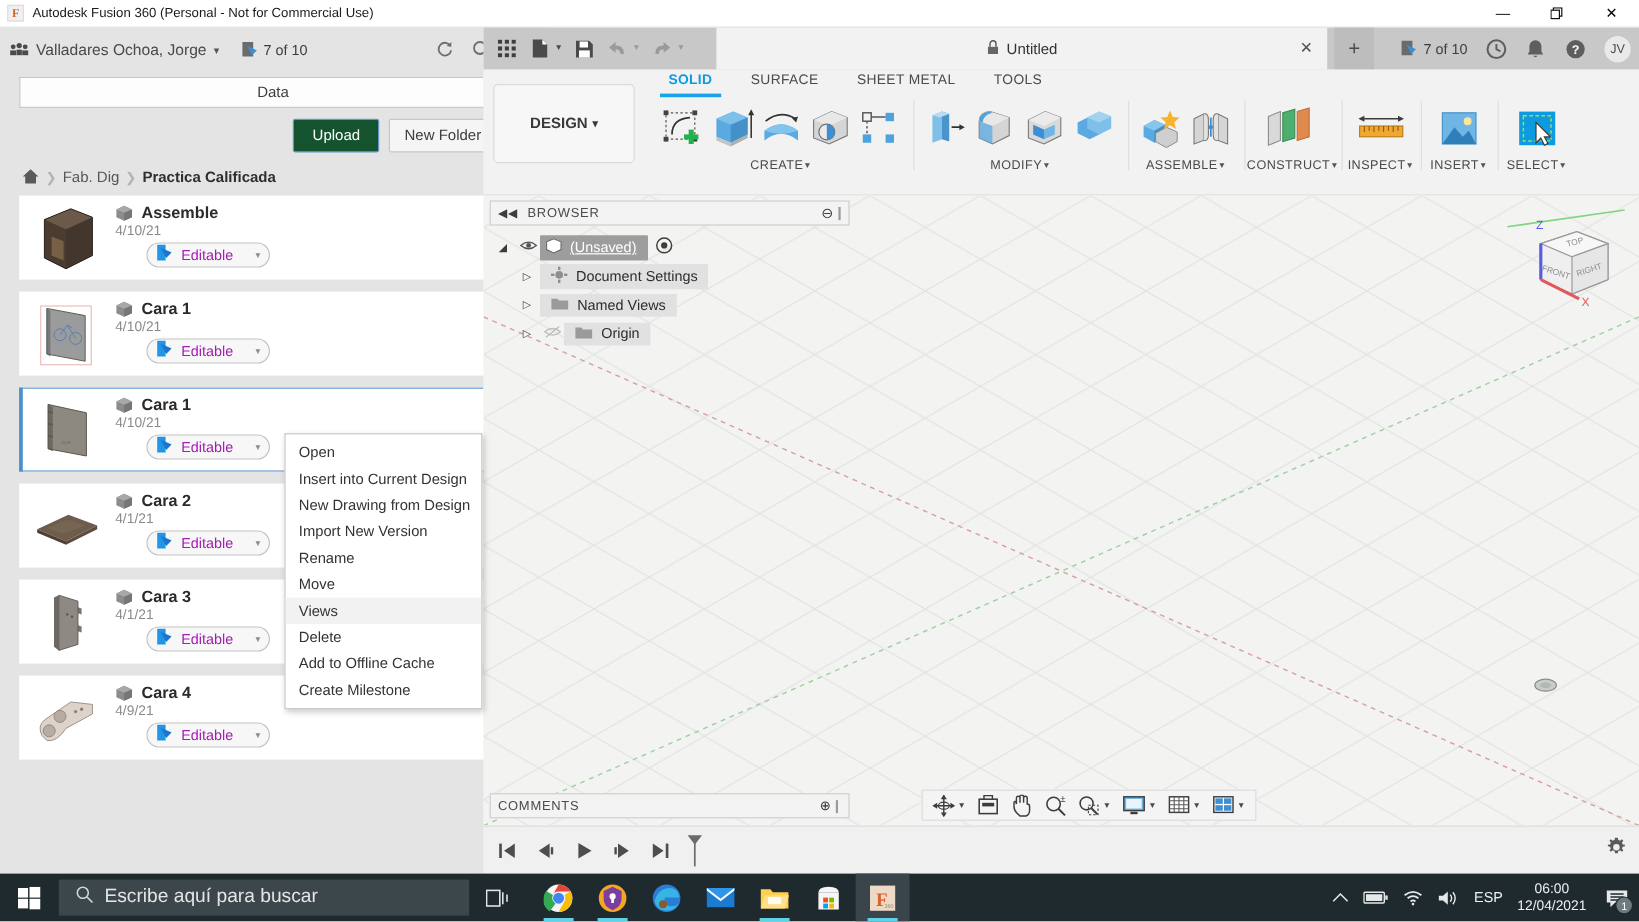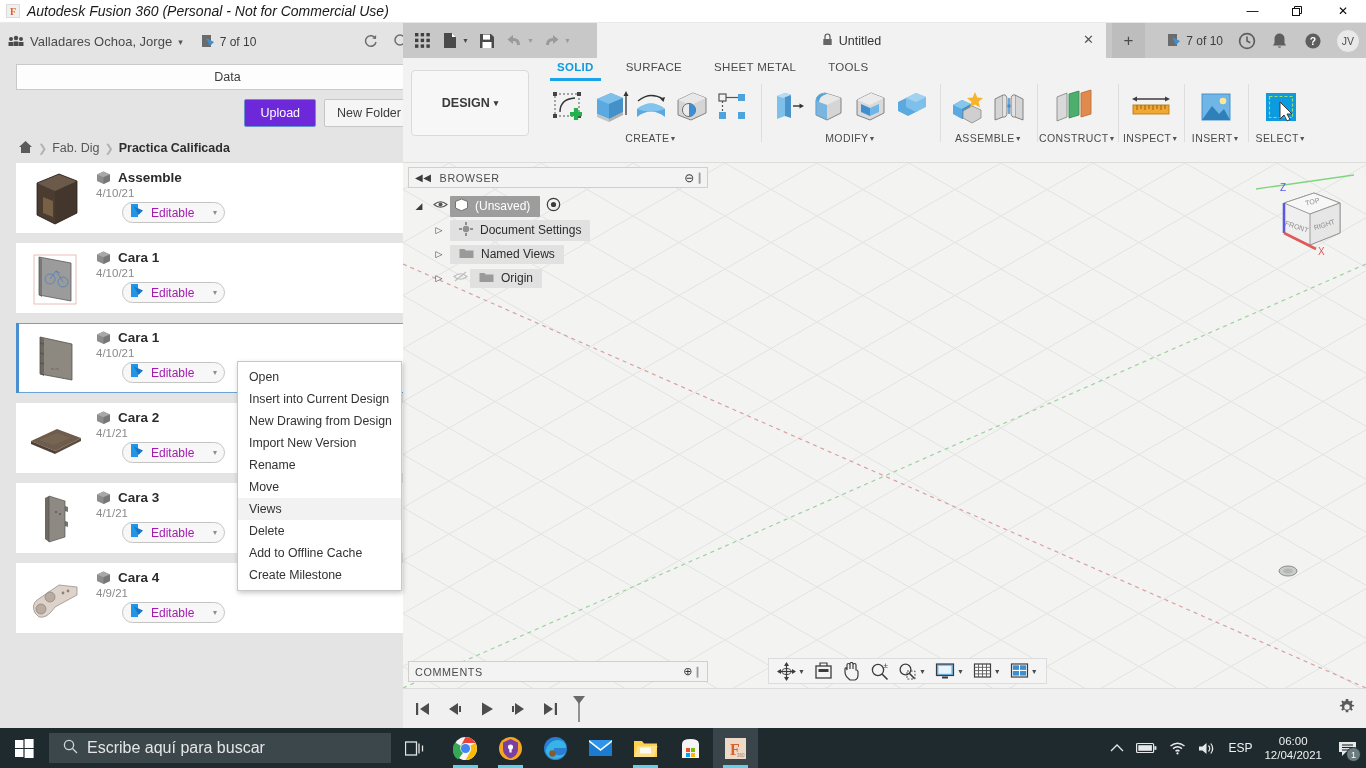--- a/index.html
+++ b/index.html
@@ -18,21 +18,21 @@
     background: #ffffff; display: flex; align-items: center;
     border-bottom: 1px solid #e8e8e8;
   }
   .tb-icon {
     width: 14px; height: 14px; margin-left: 6px; margin-right: 7px;
     background: #f0f0f0; border: 1px solid #dcdcdc;
     color: #d9622b; font-size: 10px; font-weight: bold;
     display: flex; align-items: center; justify-content: center;
     font-family: "Liberation Serif", serif;
   }
-  .tb-title { font-size: 14px; color: #1a1a1a; font-style: italic; }
+  .tb-title { font-size: 11px; color: #1a1a1a; }
   .tb-winbtns { margin-left: auto; display: flex; height: 23px; }
   .tb-winbtn {
     width: 45px; height: 23px; display: flex; align-items: center; justify-content: center;
     font-size: 12px; color: #000;
   }
   .tb-winbtn:last-child { width: 46px; }
 
   
   .datapanel {
     position: absolute; top: 23px; left: 0; width: 455px; height: 705px;
@@ -58,21 +58,21 @@
     border: 1px solid #c9c9c9;
   }
   .dp-tab.active { background: #fdfdfd; border-right: none; }
   .dp-tab.inactive { background: #e6e6e6; }
 
   .dp-actions {
     display: flex; align-items: center; justify-content: flex-end;
     gap: 8px; padding: 9px 12px 8px 0;
   }
   .btn-upload {
-    background: #6d28d9; color: #fff; font-size: 12.5px;
+    background: #14532d; color: #fff; font-size: 12.5px;
     padding: 6px 15px; border-radius: 2px; border: 1px solid #6394c7;
   }
   .btn-newfolder {
     background: #f5f5f5; color: #3c3c3c; font-size: 12.5px;
     padding: 6px 12px; border-radius: 2px; border: 1px solid #c6c6c6;
   }
   .gear-btn { width: 20px; height: 20px; color: #5a5a5a; display: flex; align-items: center; justify-content: center; }
 
   .dp-breadcrumb {
     display: flex; align-items: center; gap: 5px;
@@ -225,20 +225,21 @@
   .bp-minus { margin-left: auto; font-size: 12px; color: #3c3c3c; }
   .bp-grip { width: 6px; color: #9a9a9a; font-size: 11px; text-align: right; }
   .bp-tree { padding-top: 6px; }
   .tnode { display: flex; align-items: center; height: 24px; font-size: 12px; color: #2c2c2c; }
   .tnode .arrow { width: 22px; text-align: center; color: #3b3b3b; font-size: 9px; }
   .tnode .eye { width: 20px; text-align: center; color: #555; }
   .tnode .eye.off { color: #b4b4b4; }
   .tn-chip {
     background: #9d9d9d; color: #fff; padding: 2px 10px 2px 4px; display: flex; align-items: center; gap: 6px;
     border-radius: 1px;
+    text-decoration: underline;
   }
   .tn-chip2 {
     background: #e1e1e1; color: #2c2c2c; padding: 2px 9px; display: flex; align-items: center; gap: 7px;
     border-radius: 1px;
   }
   .tn-dot { margin-left: 6px; color: #3c3c3c; }
 
   .viewcube { position: absolute; right: 12px; top: 8px; width: 98px; height: 100px; }
   .origin-mark { position: absolute; left: 874px; top: 400px; }
 

